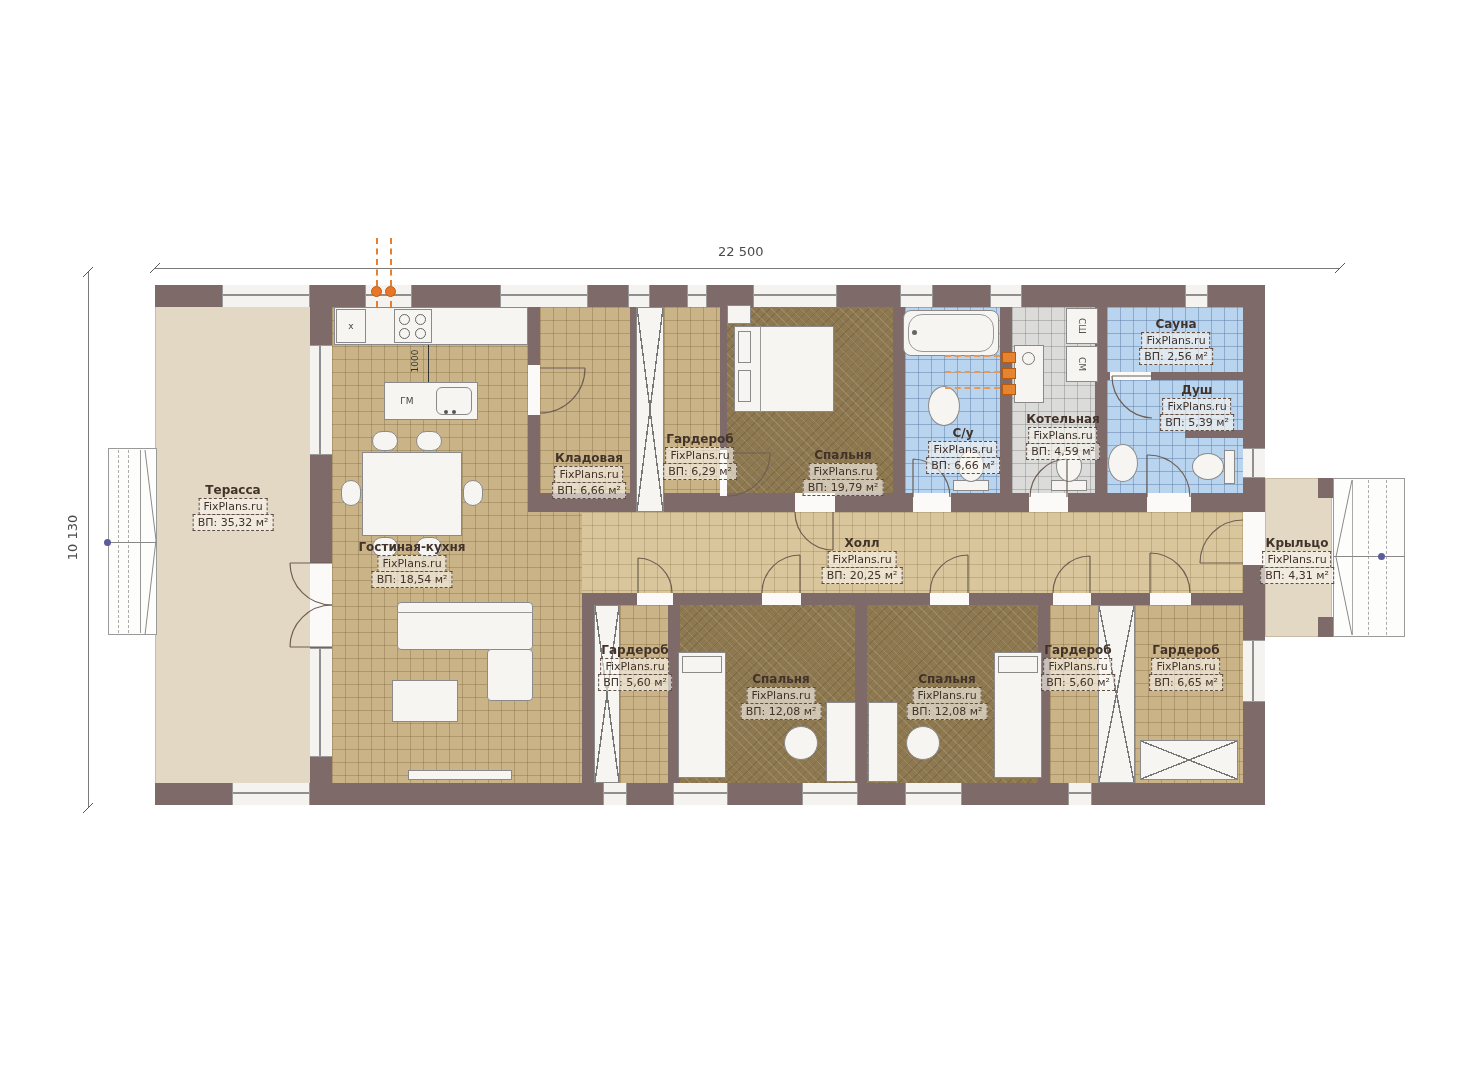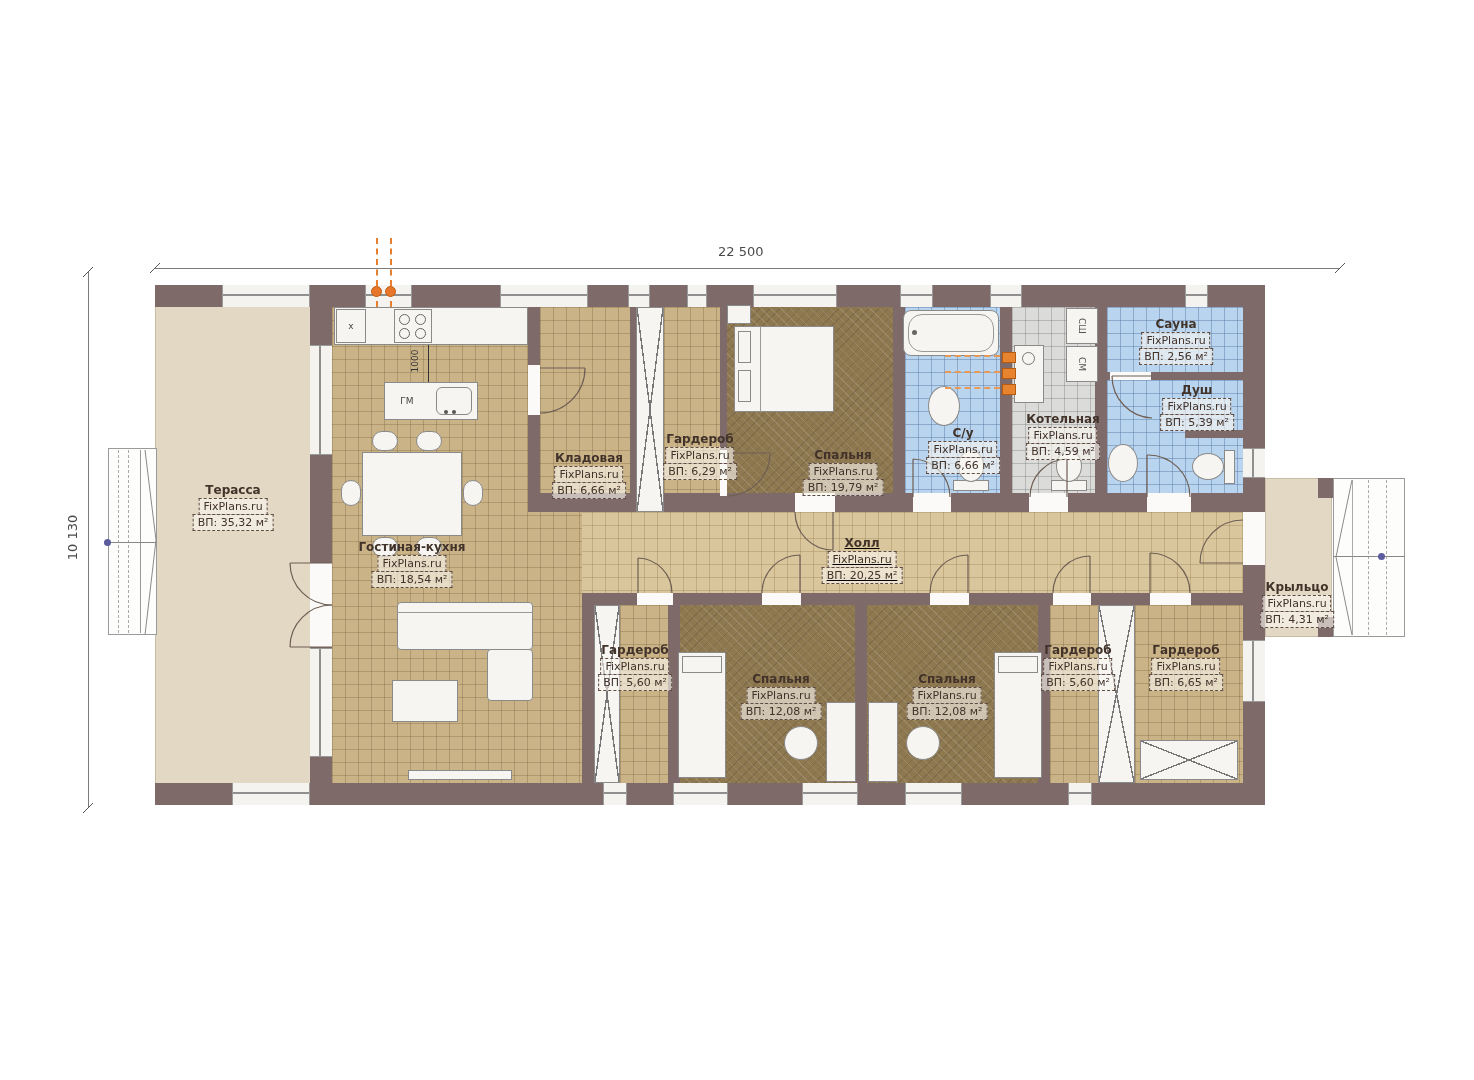--- a/index.html
+++ b/index.html
@@ -324,21 +324,21 @@
   <div class="room-label" style="left:1176px;top:317px;">
     <div class="rname">Сауна</div>
     <div class="box">FixPlans.ru</div>
     <div class="box">ВП: 2,56 м²</div>
   </div>
   <div class="room-label" style="left:1197px;top:383px;">
     <div class="rname">Душ</div>
     <div class="box">FixPlans.ru</div>
     <div class="box">ВП: 5,39 м²</div>
   </div>
-  <div class="room-label" style="left:862px;top:536px;text-decoration:underline;">
+  <div class="room-label" style="left:862px;top:536px;">
     <div class="rname">Холл</div>
     <div class="box">FixPlans.ru</div>
     <div class="box">ВП: 20,25 м²</div>
   </div>
   <div class="room-label" style="left:635px;top:643px;">
     <div class="rname">Гардероб</div>
     <div class="box">FixPlans.ru</div>
     <div class="box">ВП: 5,60 м²</div>
   </div>
   <div class="room-label" style="left:781px;top:672px;">
@@ -354,19 +354,19 @@
   <div class="room-label" style="left:1078px;top:643px;">
     <div class="rname">Гардероб</div>
     <div class="box">FixPlans.ru</div>
     <div class="box">ВП: 5,60 м²</div>
   </div>
   <div class="room-label" style="left:1186px;top:643px;">
     <div class="rname">Гардероб</div>
     <div class="box">FixPlans.ru</div>
     <div class="box">ВП: 6,65 м²</div>
   </div>
-  <div class="room-label" style="left:1297px;top:536px;margin-top:44px;">
+  <div class="room-label" style="left:1297px;top:536px;">
     <div class="rname">Крыльцо</div>
     <div class="box">FixPlans.ru</div>
     <div class="box">ВП: 4,31 м²</div>
   </div>
 
 </div>
 
 </body></html>

